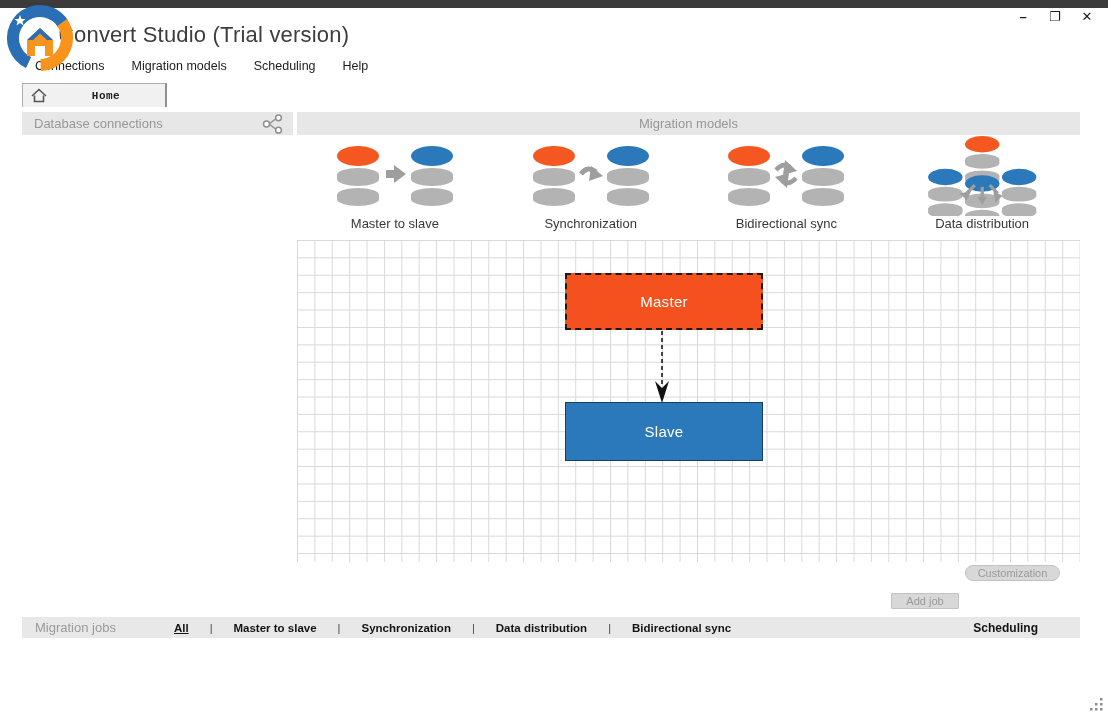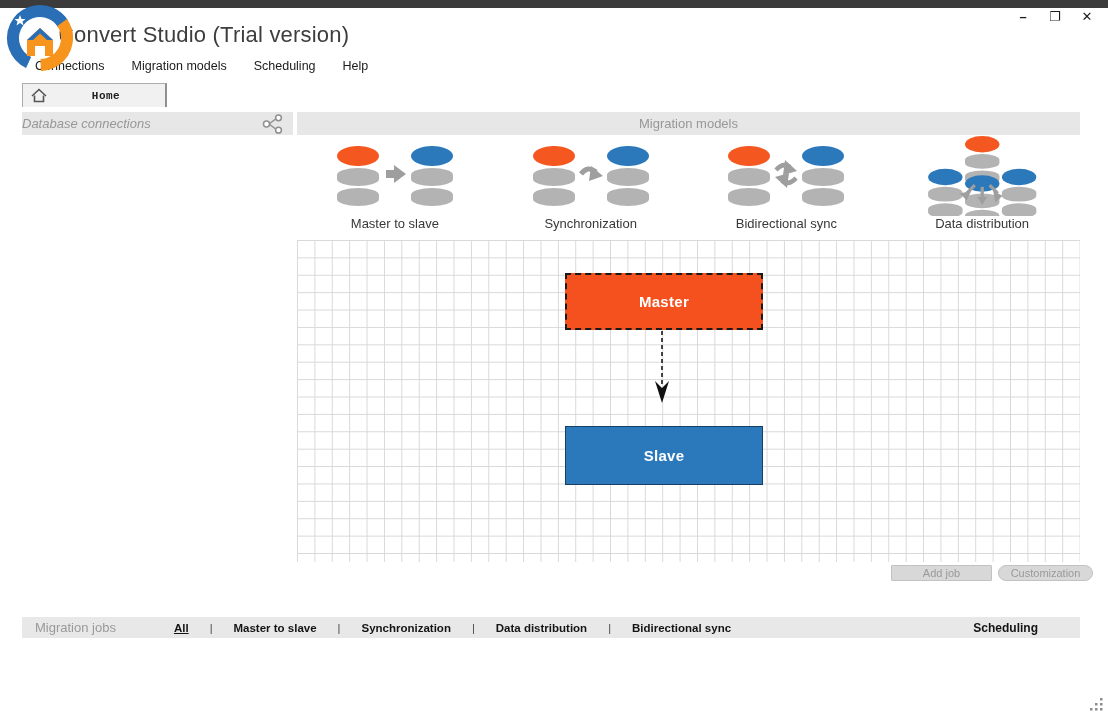--- a/index.html
+++ b/index.html
@@ -21,44 +21,44 @@
   .tab-row { position:absolute; left:0; top:83px; width:1108px; height:24px; }
   .tab { position:absolute; left:22px; top:0; width:145px; height:24px; background:#f1f1f1;
          border:1px solid #adadad; border-right:2px solid #8f8f8f; border-bottom:none;
          display:flex; align-items:center;justify-content:center; }
   .tab .home-ic { margin-left:8px; }
   .tab .tab-label { flex:1; text-align:center; font-family:"Liberation Mono", monospace;
                     font-size:11px; font-weight:700; letter-spacing:0.5px; color:#222; }
 
   .panel-header { position:absolute; top:112px; height:23px; background:#e7e7e7; color:#979797;
                   font-size:13px; display:flex; align-items:center; }
-  .left-header { left:22px; width:271px; padding-left:0;font-style:italic; }
+  .left-header { left:22px; width:271px; padding-left:12px; }
   .right-header { left:297px; width:783px; justify-content:center; }
   .left-header .hdr-text { flex:1; }
   .share-ic { margin-right:10px; }
 
   .models-row { position:absolute; left:297px; top:139px; width:783px; height:96px; display:flex; }
   .model { flex:1; display:flex; flex-direction:column; align-items:center; cursor:pointer; }
   .model .icon-box { height:73px; display:flex; align-items:center; justify-content:center; }
   .model .model-label { font-size:13px; color:#383838; margin-top:4px; }
 
   .canvas { position:absolute; left:297px; top:240px; width:783px; height:322px; background:#fff;
             background-image: linear-gradient(to right,#d8d8d8 1px,transparent 1px),
                               linear-gradient(to bottom,#d8d8d8 1px,transparent 1px);
             background-size:17.4px 17.4px; }
   .node { position:absolute; width:198px; display:flex; align-items:center; justify-content:center;
-          color:#fff; font-size:15px; font-weight:700; letter-spacing:0.3px; cursor:move; }
+          color:#fff; font-size:15px; font-weight:400; letter-spacing:0.3px; cursor:move; }
   .node-master { left:268px; top:33px; height:57px; border:2px dashed #1a1a1a; }
   .node-slave  { left:268px; top:162px; height:59px; border:1px solid #173f63; }
   .conn-arrow { position:absolute; left:357px; top:91px; }
 
   .action-buttons { position:absolute; left:891px; top:565px; display:flex; gap:6px; }
   .btn { height:16px; font-size:11px; color:#9a9a9a; background:#d8d8d8; border:1px solid #c2c2c2;
          border-radius:1px; display:flex; align-items:center; justify-content:center; cursor:default; }
-  .btn-addjob { width:101px; }
+  .btn-addjob { width:68px;margin-top:28px; }
   .btn-custom { width:95px;border-radius:8px; }
 
   .jobs-bar { position:absolute; left:22px; top:589px; width:1058px; height:21px; background:#e8e8e8;
               display:flex; align-items:center;margin-top:28px; }
   .jobs-title { font-size:13px; color:#9a9a9a; margin-left:13px; }
   .jobs-filter { font-size:11.5px; font-weight:700; color:#141414; cursor:pointer; }
   .jobs-filter.active { text-decoration:underline; margin-left:58px; }
   .jobs-sep { color:#454545; font-size:11px; margin:0 21px; }
   .jobs-spacer { flex:1; }
   .jobs-right { font-size:12px; font-weight:600; color:#141414; margin-right:42px; cursor:pointer; }
@@ -194,21 +194,21 @@
 </div>
 
 <div class="canvas">
   <div class="node node-master" style="background: rgb(244, 81, 30);">
     <span>Master</span>
   </div>
   <svg class="conn-arrow" width="16" height="74" viewBox="0 0 16 74">
     <line x1="8" y1="0" x2="8" y2="56" stroke="#1a1a1a" stroke-width="1.6" stroke-dasharray="4 3"></line>
     <polygon points="1,50 8,72 15,50 8,57" fill="#111"></polygon>
   </svg>
-  <div class="node node-slave" style="background: rgb(43, 120, 186); margin-top: 24px;">
+  <div class="node node-slave" style="background: rgb(43, 120, 186);">
     <span>Slave</span>
   </div>
 </div>
 
 <div class="action-buttons">
   <div class="btn btn-addjob">Add job</div>
   <div class="btn btn-custom">Customization</div>
 </div>
 
 <div class="jobs-bar">

